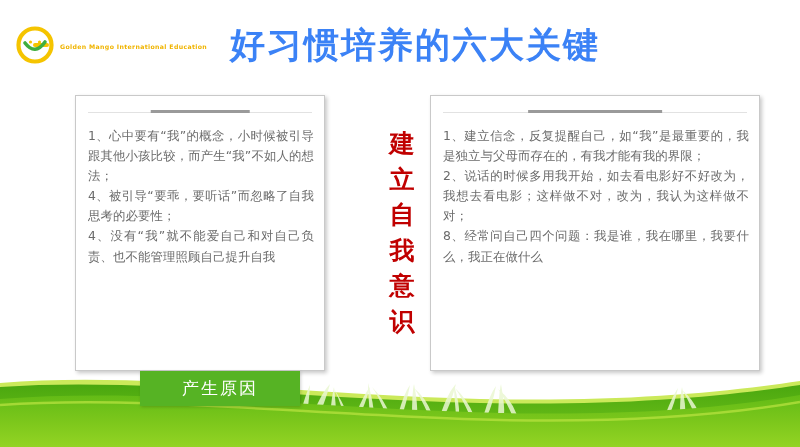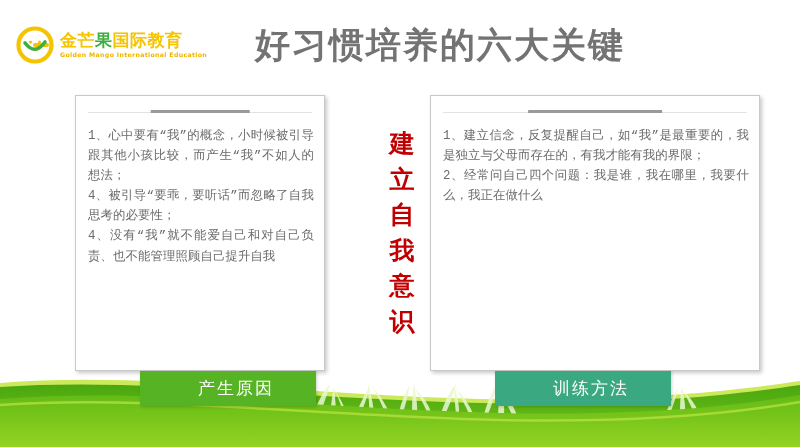--- a/index.html
+++ b/index.html
@@ -16,23 +16,23 @@
 
   .logo{position:absolute;left:14px;top:24px;display:flex;align-items:center;}
   .logo-mark{width:42px;height:42px;position:relative;flex:none;}
   .logo-text{margin-left:4px;display:flex;flex-direction:column;justify-content:center;}
   .logo-cn{font-size:17px;font-weight:bold;line-height:1.05;letter-spacing:.5px;color:#f5c400;white-space:nowrap;}
   .logo-cn .g{color:#3fae3f;}
   .logo-en{font-size:6.2px;font-weight:bold;color:#f0b400;letter-spacing:.35px;white-space:nowrap;margin-top:2px;}
 
   .title{
     position:absolute;left:205px;top:24px;width:420px;
-    text-align:right;
+    text-align:center;
     font-size:35px;font-weight:bold;letter-spacing:2px;
-    color:#737373;line-height:1.25;white-space:nowrap;
+    color:#3b82f6;line-height:1.25;white-space:nowrap;
   }
 
   
   .scenery{position:absolute;left:0;bottom:0;width:800px;height:78px;overflow:hidden;}
   .scenery svg{display:block;width:800px;height:78px;}
 
   
   .box{
     position:absolute;top:95px;height:276px;
     background:#ffffff;
@@ -49,39 +49,38 @@
 
   .box-body{
     padding:12px 10px 8px 12px;
     font-size:12.4px;
     line-height:1.62;
     color:#6b6b6b;
     letter-spacing:.1px;
     text-align:justify;
   }
   .box-right .box-body{font-size:12.4px;}
-  .box-body p{margin:0;font-family:Liberation Mono, monospace;}
+  .box-body p{margin:0;}
 
   
   .vert-title{
     position:absolute;left:380px;top:126px;width:44px;
     text-align:center;
     font-size:25px;font-weight:bold;
     color:#c00000;
     line-height:1.42;
   }
   .vert-title span{display:block;}
 
   
   .tag{
     position:absolute;top:371px;height:35px;
     display:flex;align-items:center;justify-content:center;
     color:#ffffff;font-size:17px;letter-spacing:2px;
     box-shadow:1px 1px 3px rgba(0,0,0,.18);
-    padding-left:16px;
   }
   .tag-left{left:140px;width:160px;background:#56b324;}
   .tag-right{left:495px;width:160px;background:#3aa880;}
 </style>
 </head>
 <body>
 
 <div class="slide">
 
   <div class="header">
@@ -90,21 +89,20 @@
       <div class="logo-mark">
         <svg viewBox="0 0 42 42" width="42" height="42" aria-hidden="true">
           <circle cx="21" cy="21" r="16.5" fill="none" stroke="#f5c400" stroke-width="4.2"></circle>
           <path d="M21 21 H33" stroke="#f5c400" stroke-width="4" fill="none" stroke-linecap="round"></path>
           <path d="M11 19 q10 13 20 -1" stroke="#3fae3f" stroke-width="3.6" fill="none" stroke-linecap="round"></path>
           <circle cx="16.5" cy="18" r="1.6" fill="#f5c400"></circle>
           <circle cx="25.5" cy="18" r="1.6" fill="#f5c400"></circle>
         </svg>
       </div>
       <div class="logo-text">
-        <div class="logo-cn"><span>金芒</span><span class="g">果</span><span>国际教育</span></div>
         <div class="logo-en">Golden Mango International Education</div>
       </div>
     </div>
 
     <div class="title">好习惯培养的六大关键</div>
   </div>
 
   <div class="scenery">
     <svg viewBox="0 0 800 78" preserveAspectRatio="none" aria-hidden="true">
       <defs>
@@ -167,24 +165,22 @@
     <span>识</span>
   </div>
 
   <div class="box box-right">
     <div class="divider">
       <div class="line"></div>
       <div class="cap"></div>
     </div>
     <div class="box-body">
       <p>1、建立信念，反复提醒自己，如“我”是最重要的，我是独立与父母而存在的，有我才能有我的界限；</p>
-      <p>2、经常问自己四个问题：我是谁，我在哪里，我要什么，我正在做什么</p>
+      <p>2、说话的时候多用我开始，如去看电影好不好改为，我想去看电影；这样做不对，改为，我认为这样做不对；</p>
+      <p>8、经常问自己四个问题：我是谁，我在哪里，我要什么，我正在做什么</p>
     </div>
   </div>
 
   <div class="tag tag-left">
     <span>产生原因</span>
   </div>
-  <div class="tag tag-right">
-    <span>训练方法</span>
-  </div>
 
 </div>
 
 </body></html>

